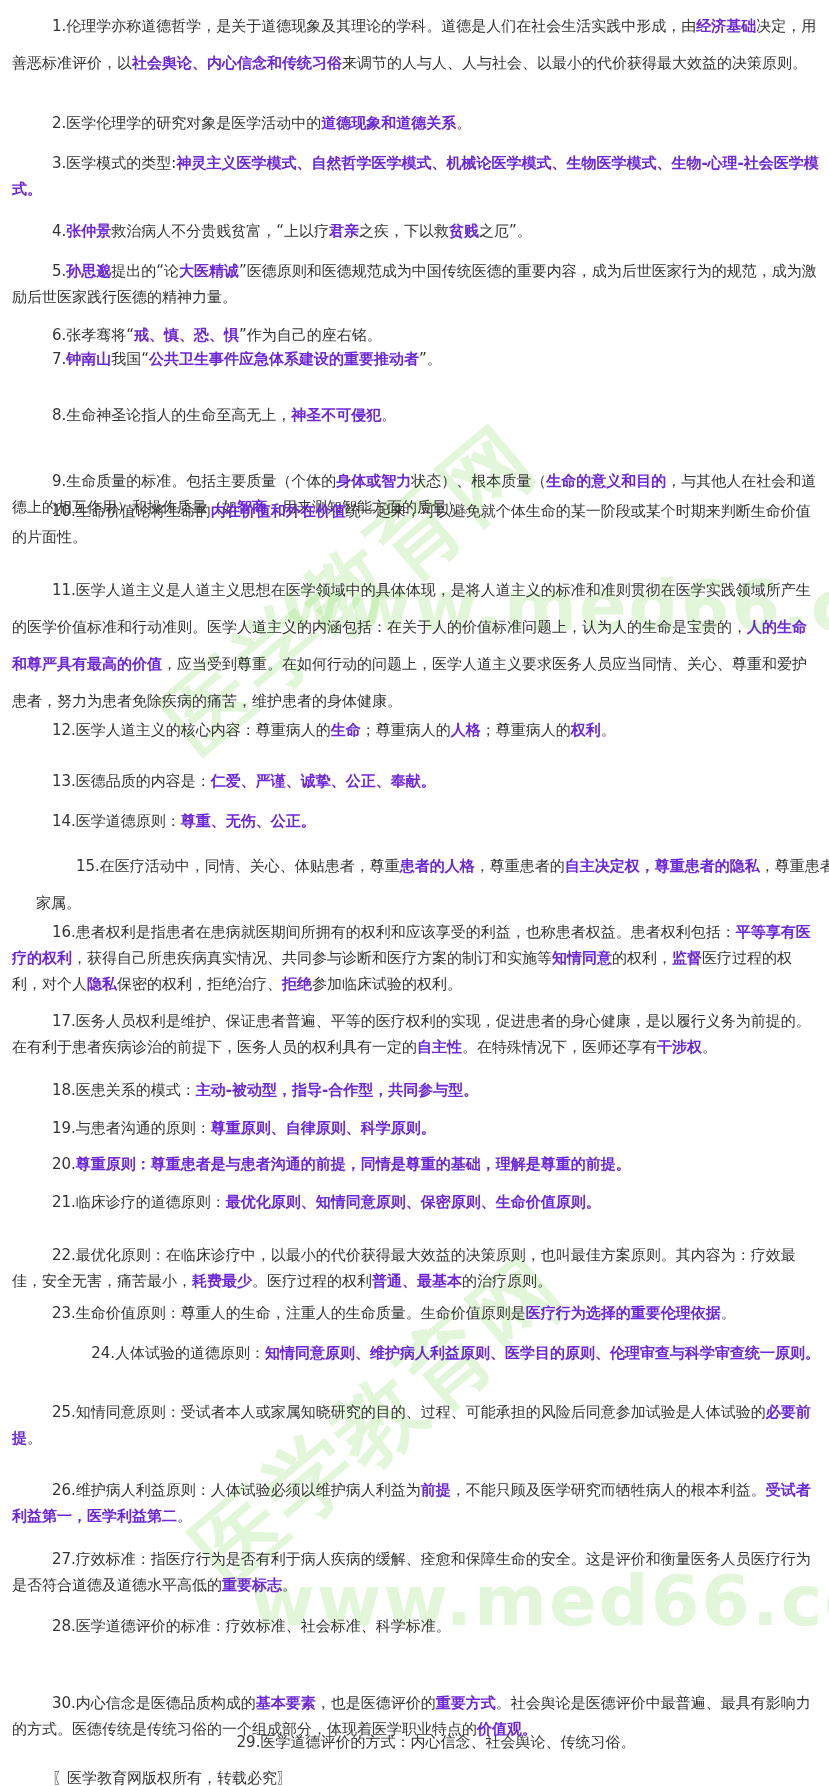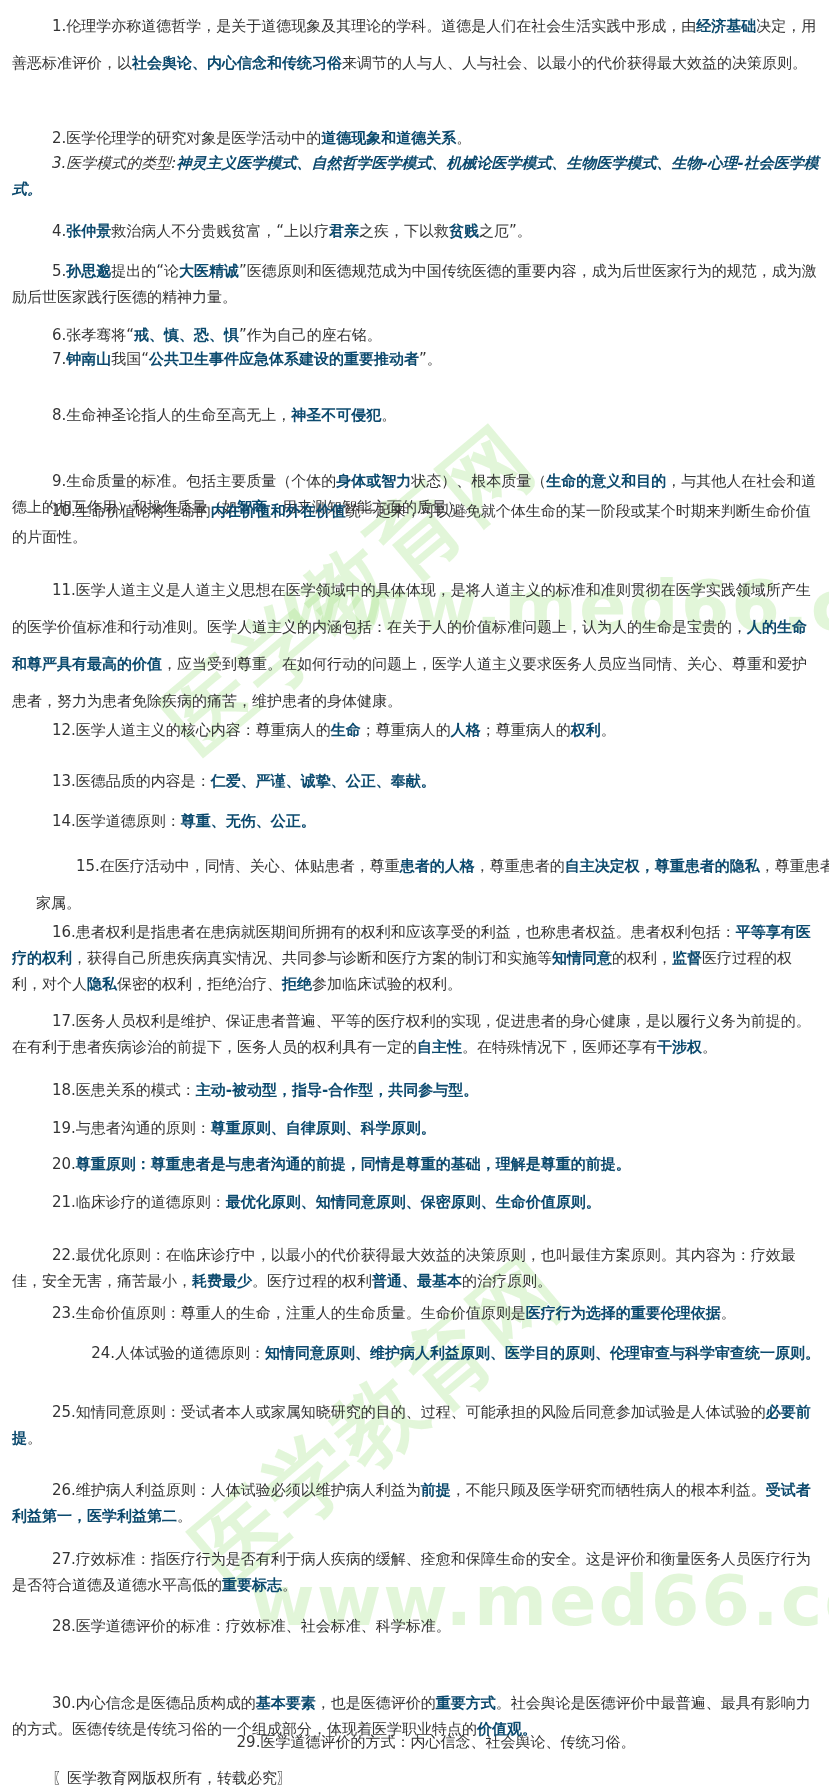--- a/index.html
+++ b/index.html
@@ -9,21 +9,21 @@
     color: #333333;
   }
   .page { position: absolute; left: 0; top: 0; width: 829px; }
   .p {
     position: absolute; left: 12px; width: 808px;
     font-size: 15px; line-height: 26px;
     text-indent: 40px; margin: 0; letter-spacing: 0px;
     z-index: 2;
   }
   .p.loose { line-height: 37px; }
-  .hl { color: #0c4a6e; font-weight: bold; }
+  .hl { color: #6d28d9; font-weight: bold; }
   .wm {
     position: absolute; color: #9be07a; opacity: 0.28; font-weight: bold;
     pointer-events: none; z-index: 1; white-space: nowrap;
     font-family: "DejaVu Sans", sans-serif;
   }
   .wm-cn { font-size: 86px; transform: rotate(-40deg); transform-origin: left top; letter-spacing: 4px; }
   .wm-url { font-size: 70px; letter-spacing: 2px; }
   .copyright { position: absolute; left: 12px; top: 1750px; font-size: 15px; line-height: 26px; text-indent: 40px; width: 808px; }
 </style>
 </head>
@@ -31,22 +31,22 @@
 
 <div class="page">
 
   <div class="wm wm-cn" style="left:140px; top:690px;">医学教育网</div>
   <div class="wm wm-url" style="left:280px; top:565px;">www.med66.com</div>
   <div class="wm wm-cn" style="left:170px; top:1520px;">医学教育网</div>
   <div class="wm wm-url" style="left:250px; top:1560px;">www.med66.com</div>
 
   <div id="items">
       <p class="p loose" style="top: 8px;"><span>1.伦理学亦称道德哲学，是关于道德现象及其理论的学科。道德是人们在社会生活实践中形成，由</span><span class="hl">经济基础</span><span>决定，用善恶标准评价，以</span><span class="hl">社会舆论、内心信念和传统习俗</span><span>来调节的人与人、人与社会、以最小的代价获得最大效益的决策原则。</span></p>
-      <p class="p" style="top: 110px; margin-top: 15px;"><span>2.医学伦理学的研究对象是医学活动中的</span><span class="hl">道德现象和道德关系</span><span>。</span></p>
-      <p class="p" style="top: 150px; font-style: italic;"><span>3.医学模式的类型:</span><span class="hl">神灵主义医学模式、自然哲学医学模式、机械论医学模式、生物医学模式、生物-心理-社会医学模式。</span></p>
+      <p class="p" style="top: 110px;"><span>2.医学伦理学的研究对象是医学活动中的</span><span class="hl">道德现象和道德关系</span><span>。</span></p>
+      <p class="p" style="top: 150px;"><span>3.医学模式的类型:</span><span class="hl">神灵主义医学模式、自然哲学医学模式、机械论医学模式、生物医学模式、生物-心理-社会医学模式。</span></p>
       <p class="p" style="top: 218px;"><span>4.</span><span class="hl">张仲景</span><span>救治病人不分贵贱贫富，“上以疗</span><span class="hl">君亲</span><span>之疾，下以救</span><span class="hl">贫贱</span><span>之厄”。</span></p>
       <p class="p" style="top: 258px;"><span>5.</span><span class="hl">孙思邈</span><span>提出的“论</span><span class="hl">大医精诚</span><span>”医德原则和医德规范成为中国传统医德的重要内容，成为后世医家行为的规范，成为激励后世医家践行医德的精神力量。</span></p>
       <p class="p" style="top: 322px;"><span>6.张孝骞将“</span><span class="hl">戒、慎、恐、惧</span><span>”作为自己的座右铭。</span></p>
       <p class="p" style="top: 346px;"><span>7.</span><span class="hl">钟南山</span><span>我国“</span><span class="hl">公共卫生事件应急体系建设的重要推动者</span><span>”。</span></p>
       <p class="p" style="top: 402px;"><span>8.生命神圣论指人的生命至高无上，</span><span class="hl">神圣不可侵犯</span><span>。</span></p>
       <p class="p" style="top: 468px;"><span>9.生命质量的标准。包括主要质量（个体的</span><span class="hl">身体或智力</span><span>状态）、根本质量（</span><span class="hl">生命的意义和目的</span><span>，与其他人在社会和道德上的相互作用）和操作质量（如</span><span class="hl">智商</span><span>，用来测知智能方面的质量）。</span></p>
       <p class="p" style="top: 498px;"><span>10.生命价值论将生命的</span><span class="hl">内在价值和外在价值</span><span>统一起来，可以避免就个体生命的某一阶段或某个时期来判断生命价值的片面性。</span></p>
       <p class="p loose" style="top: 572px;"><span>11.医学人道主义是人道主义思想在医学领域中的具体体现，是将人道主义的标准和准则贯彻在医学实践领域所产生的医学价值标准和行动准则。医学人道主义的内涵包括：在关于人的价值标准问题上，认为人的生命是宝贵的，</span><span class="hl">人的生命和尊严具有最高的价值</span><span>，应当受到尊重。在如何行动的问题上，医学人道主义要求医务人员应当同情、关心、尊重和爱护患者，努力为患者免除疾病的痛苦，维护患者的身体健康。</span></p>
       <p class="p" style="top: 717px;"><span>12.医学人道主义的核心内容：尊重病人的</span><span class="hl">生命</span><span>；尊重病人的</span><span class="hl">人格</span><span>；尊重病人的</span><span class="hl">权利</span><span>。</span></p>
       <p class="p" style="top: 768px;"><span>13.医德品质的内容是：</span><span class="hl">仁爱、严谨、诚挚、公正、奉献。</span></p>

